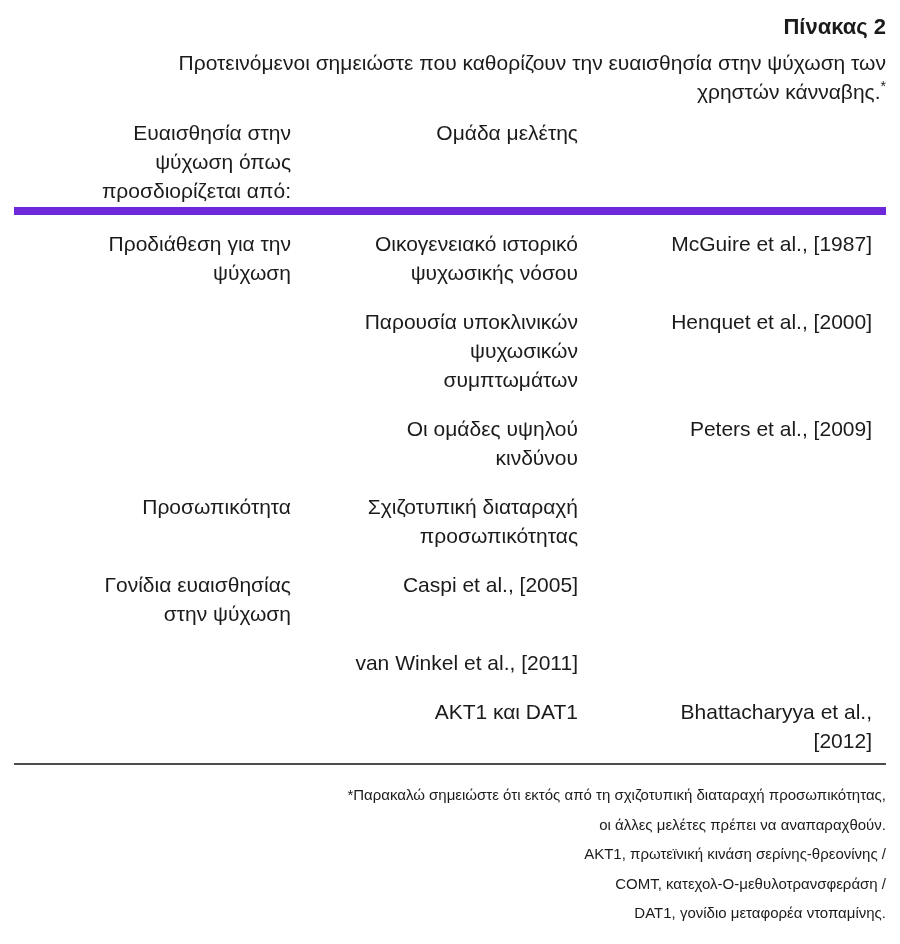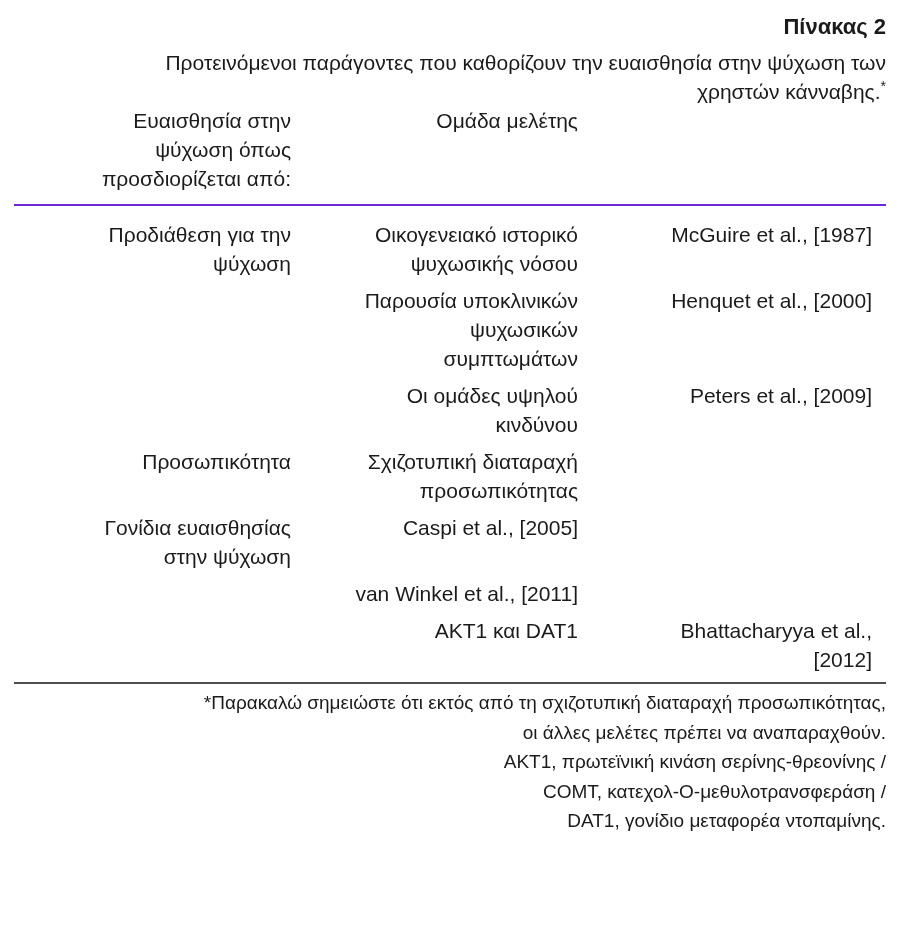--- a/index.html
+++ b/index.html
@@ -32,48 +32,49 @@
     display: grid;
     grid-template-columns: 291px 287px 1fr;
   }
   .cell {
     font-size: 21px;
     line-height: 29px;
     white-space: pre-line;
     padding-right: 14px;
   }
   .header-row {
-    padding-bottom: 11px;
-    border-bottom: 2px solid #6d28d9;
+    margin-top: 12px;
+    padding-bottom: 2px;
+    border-bottom: 8px solid #6d28d9;
   }
   .body-rows {
     padding-top: 14px;
     padding-bottom: 8px;
     display: flex;
     flex-direction: column;
-    gap: 8px;
+    gap: 20px;
     border-bottom: 2px solid #4d4d4d;
   }
   .footnotes {
-    padding-top: 4px;
-    font-size: 19px;
+    padding-top: 15px;
+    font-size: 15px;
     line-height: 29.5px;
   }
   .footnote {
     white-space: pre-line;
   }
 </style>
 </head>
 <body>
 
 <div class="page">
 
   <div class="title">Πίνακας 2</div>
 
-  <div class="caption"><span>Προτεινόμενοι παράγοντες που καθορίζουν την ευαισθησία στην ψύχωση των
+  <div class="caption"><span>Προτεινόμενοι σημειώστε που καθορίζουν την ευαισθησία στην ψύχωση των
 χρηστών κάνναβης.</span><sup>*</sup></div>
 
   <div class="grid header-row">
     <div class="cell">Ευαισθησία στην
 ψύχωση όπως
 προσδιορίζεται από:</div>
     <div class="cell">Ομάδα μελέτης</div>
   </div>
 
   <div class="body-rows">

